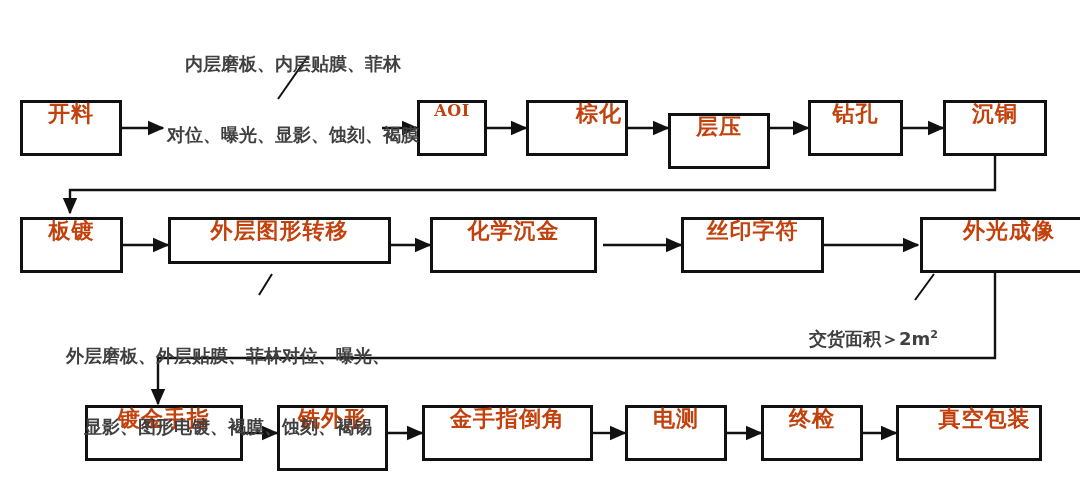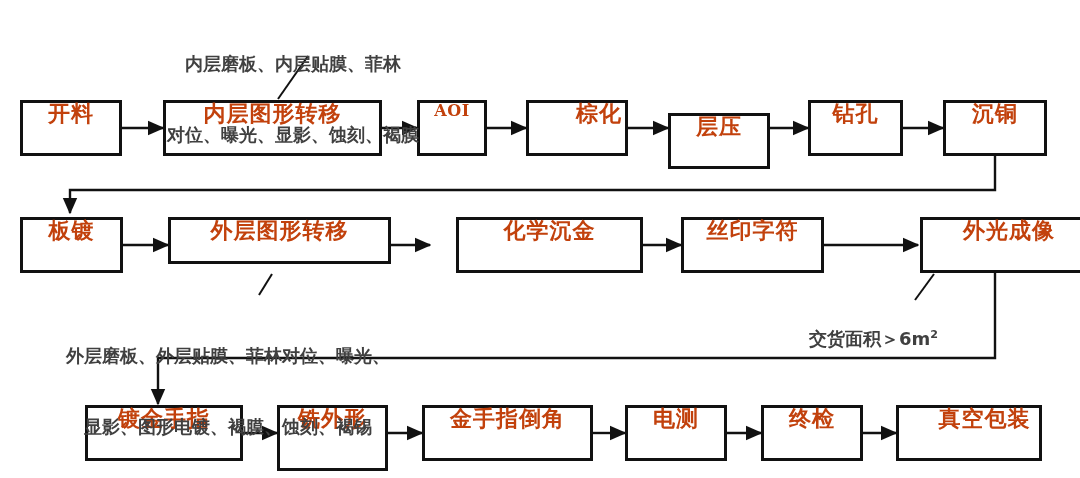--- a/index.html
+++ b/index.html
@@ -112,28 +112,25 @@
     <div>内层磨板、内层贴膜、菲林</div>
     <div>对位、曝光、显影、蚀刻、褐膜</div>
   </div>
 
   <div class="note center" style="left:8px; top:296px; width:440px;">
     <div>外层磨板、外层贴膜、菲林对位、曝光、</div>
     <div>显影、图形电镀、褐膜、蚀刻、褐锡</div>
   </div>
 
   <div class="note" style="left:784px; top:303px;">
-    <span>交货面积＞6m</span><sup>2</sup>
+    <span>交货面积＞2m</span><sup>2</sup>
   </div>
 
   <div class="node cjk" style="left:20px; top:100px; width:102px; height:56px;">
     <span class="node-label">开料</span>
-  </div>
-  <div class="node cjk" style="left:163px; top:100px; width:219px; height:56px;">
-    <span class="node-label">内层图形转移</span>
   </div>
   <div class="node latin" style="left:417px; top:100px; width:70px; height:56px;">
     <span class="node-label">AOI</span>
   </div>
   <div class="node cjk" style="left:526px; top:100px; width:102px; height:56px;padding-left:44px;">
     <span class="node-label">棕化</span>
   </div>
   <div class="node cjk" style="left:668px; top:113px; width:102px; height:56px;">
     <span class="node-label">层压</span>
   </div>
@@ -143,21 +140,21 @@
   <div class="node cjk" style="left:943px; top:100px; width:104px; height:56px;">
     <span class="node-label">沉铜</span>
   </div>
 
   <div class="node cjk" style="left:20px; top:217px; width:103px; height:56px;">
     <span class="node-label">板镀</span>
   </div>
   <div class="node cjk" style="left:168px; top:217px; width:223px; height:47px;">
     <span class="node-label">外层图形转移</span>
   </div>
-  <div class="node cjk" style="left:456px; top:217px; width:187px; height:56px;">
+  <div class="node cjk" style="left:430px; top:217px; width:167px; height:56px;">
     <span class="node-label">化学沉金</span>
   </div>
   <div class="node cjk" style="left:681px; top:217px; width:143px; height:56px;">
     <span class="node-label">丝印字符</span>
   </div>
   <div class="node cjk" style="left:920px; top:217px; width:166px; height:56px;padding-left:12px;">
     <span class="node-label">外光成像</span>
   </div>
 
   <div class="node cjk" style="left:85px; top:405px; width:158px; height:56px;">

